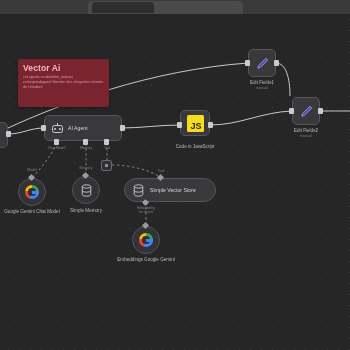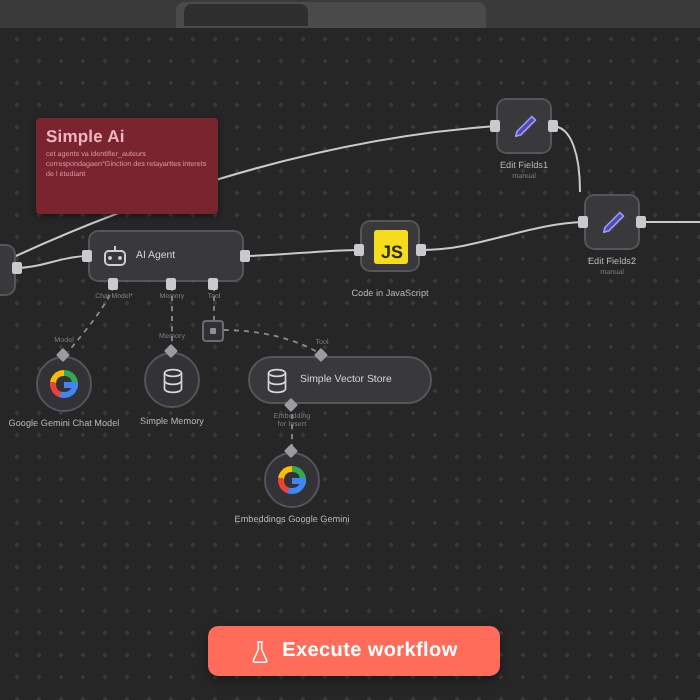--- a/index.html
+++ b/index.html
@@ -132,21 +132,21 @@
     <path d="M320,111 C332,111 340,111 350,111" stroke="#c9c9ce" stroke-width="1" fill="none"></path>
 
     <path d="M57,143 C52,155 42,166 34,176" stroke="#8a8a90" stroke-width="0.9" fill="none" stroke-dasharray="2.5 2.5"></path>
     <path d="M86,143 C86,155 86,166 86,174" stroke="#8a8a90" stroke-width="0.9" fill="none" stroke-dasharray="2.5 2.5"></path>
     <path d="M107,143 C107,149 107,154 107,160" stroke="#8a8a90" stroke-width="0.9" fill="none" stroke-dasharray="2.5 2.5"></path>
     <path d="M112,165 C130,165 150,170 160,177" stroke="#8a8a90" stroke-width="0.9" fill="none" stroke-dasharray="2.5 2.5"></path>
     <path d="M146,202 C146,214 146,220 146,226" stroke="#8a8a90" stroke-width="0.9" fill="none" stroke-dasharray="2.5 2.5"></path>
   </svg>
 
   <div class="sticky">
-    <div class="st-title">Simple Ai</div>
+    <div class="st-title">Vector Ai</div>
     <div class="st-body">cet agents va identifier_auteurs correspondagaen°Ginction des retayarttes interets de l étudiant</div>
   </div>
 
   <div class="node" id="left-cut"></div>
   <div class="port" style="left:6px; top:131px;"></div>
 
   <div class="node" id="ai-agent">
     <div class="bot">
       <div class="ant"></div>
         <div class="head"></div>
@@ -226,20 +226,14 @@
   <div class="portd" style="left:143px; top:200px;"></div>
   <div class="caption sub" style="left:146px; top:206px; line-height:4px; white-space:pre;">Embedding
 for Insert</div>
 
   <div class="cnode" id="embed-gemini">
     <div class="glogo"></div>
   </div>
   <div class="portd" style="left:143px; top:223px;"></div>
   <div class="caption" style="left:146px; top:257px; width:70px;">Embeddings Google Gemini</div>
 
-  <div id="exec">
-    <svg class="flask" viewBox="0 0 24 28">
-      <path d="M9 2 h6 M10 2 v9 L4 24 a1.6 1.6 0 0 0 1.5 2.3 h13 A1.6 1.6 0 0 0 20 24 L14 11 V2" fill="none" stroke="#ffffff" stroke-width="1.8" stroke-linecap="round" stroke-linejoin="round"></path>
-    </svg>
-    <span class="lbl">Execute workflow</span>
-  </div>
 
 </div>
 
 </body></html>

